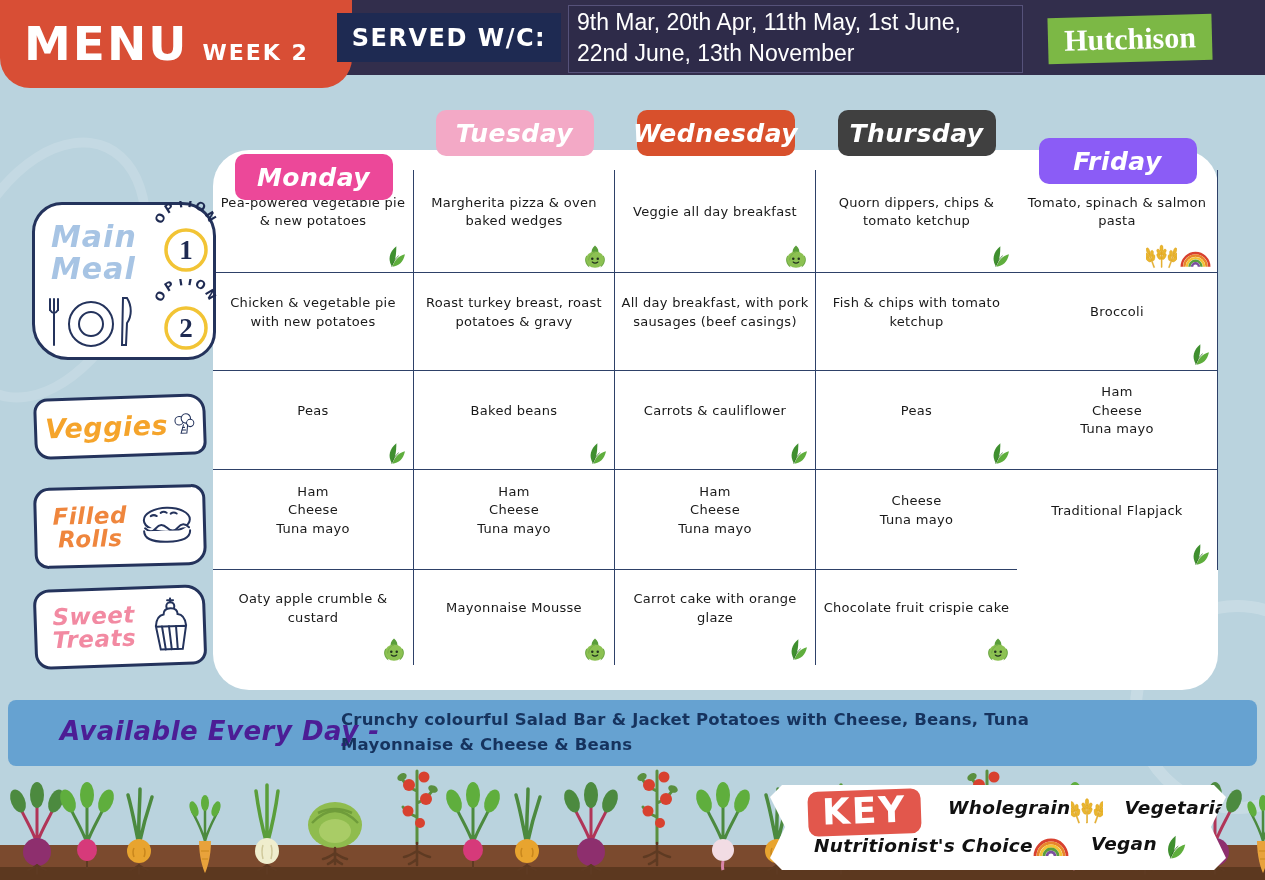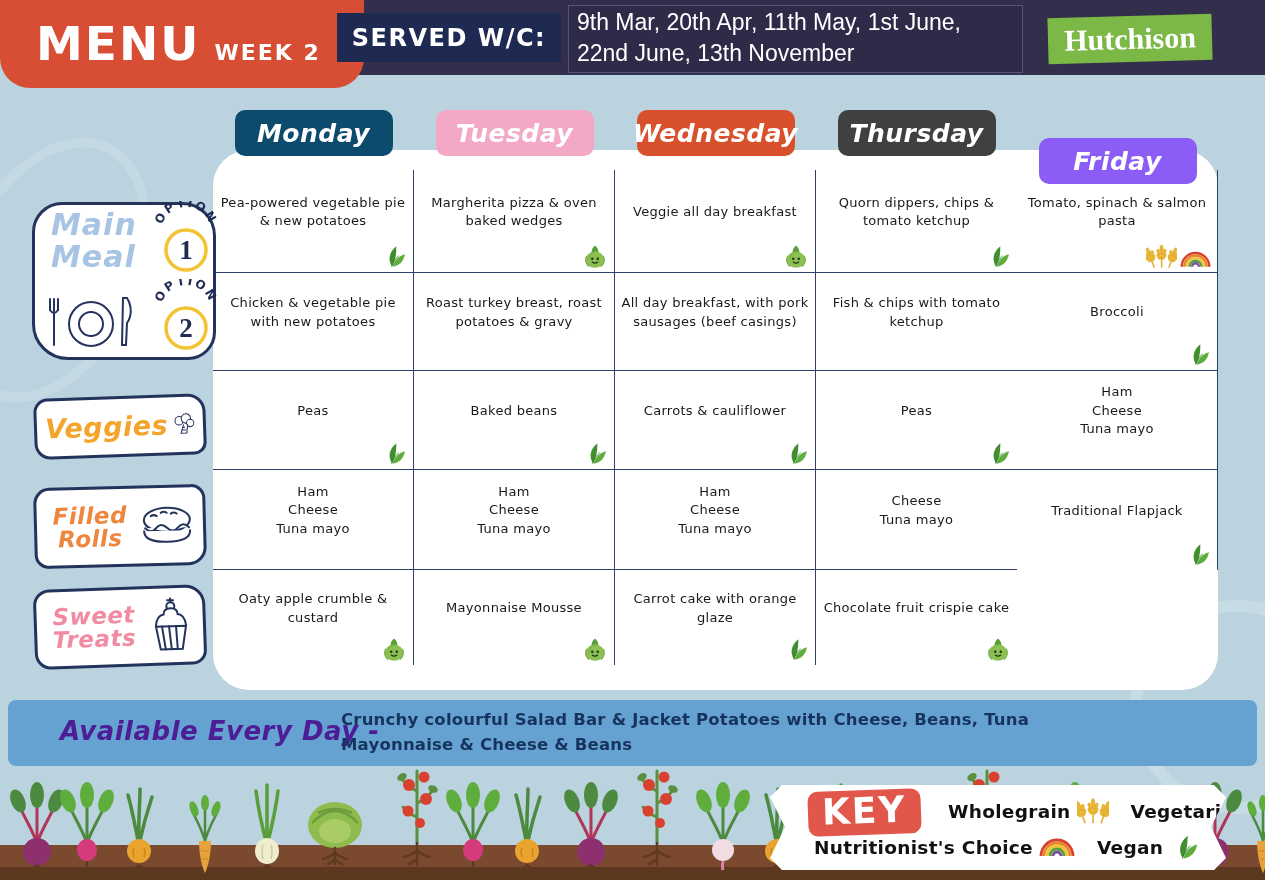--- a/index.html
+++ b/index.html
@@ -2,21 +2,21 @@
 <html><head>
 <meta charset="utf-8">
 <style>
   html,body{margin:0;padding:0;}
   body{width:1265px;height:880px;position:relative;overflow:hidden;
        background:#BAD3DE;font-family:"DejaVu Sans",sans-serif;}
 
   
   .header-bar{position:absolute;left:300px;top:0;right:0;height:75px;background:#322E4C;z-index:4;}
   .menu-box{position:absolute;left:0;top:0;width:328px;height:88px;background:#D84E35;
-            border-radius:0 0 30px 30px;display:flex;align-items:baseline;padding-left:36px;z-index:5;}
+            border-radius:0 0 30px 30px;display:flex;align-items:baseline;padding-left:24px;z-index:5;}
   .menu-title{color:#fff;font-weight:bold;font-size:47px;letter-spacing:2px;line-height:88px;}
   .week-label{color:#fff;font-weight:bold;font-size:22px;margin-left:14px;letter-spacing:2px;}
   .served-box{position:absolute;left:337px;top:13px;width:224px;height:49px;background:#1E2A52;
               color:#fff;display:flex;align-items:center;justify-content:center;
               font-weight:bold;font-size:24px;letter-spacing:1.5px;z-index:6;}
   .dates-box{position:absolute;left:568px;top:5px;width:437px;height:64px;background:#2E2B49;
              border:1px solid #56527A;color:#fff;font-size:23px;line-height:31px;
              padding:1px 8px;z-index:6;font-family:"Liberation Sans",sans-serif;}
   .brand-box{position:absolute;left:1048px;top:16px;width:164px;height:46px;background:#7CB845;
              color:#fff;display:flex;align-items:center;justify-content:center;
@@ -46,21 +46,21 @@
   .cell.bb{border-bottom:1.6px solid #2E4168;}
   .cell-text{font-size:13px;line-height:18.5px;text-align:center;color:#191919;letter-spacing:0.3px;}
   .cell-icons{position:absolute;right:6px;bottom:3px;display:flex;gap:3px;align-items:flex-end;}
   .food-icon{width:26px;height:25px;}
   .icon-wholegrain{width:31px;}
   .icon-rainbow{width:31px;height:20px;}
 
   
   .label-card{position:absolute;background:#fff;border:3px solid #24335C;z-index:3;}
   .main-meal-card{left:32px;top:202px;width:178px;height:152px;border-radius:30px 34px 28px 36px;}
-  .mm-text{position:absolute;left:16px;top:4px;font-size:30px;line-height:32px;font-style:italic;
+  .mm-text{position:absolute;left:16px;top:16px;font-size:30px;line-height:32px;font-style:italic;
            font-weight:bold;color:#A7C4E4;letter-spacing:1px;}
   .mm-cutlery{position:absolute;left:8px;bottom:4px;}
   .opt-badge{position:absolute;width:66px;height:74px;z-index:4;}
   .opt-1{right:-6px;top:-4px;}
   .opt-2{right:-6px;top:74px;}
   .small-card{left:34px;width:150px;display:flex;align-items:center;padding:0 8px;gap:4px;}
   .veggies-card{top:396px;height:55px;border-radius:14px 18px 12px 16px;transform:rotate(-2deg);}
   .filled-card{top:486px;height:75px;border-radius:16px 14px 18px 14px;transform:rotate(-1.5deg);}
   .sweet-card{top:587px;height:74px;border-radius:16px 20px 14px 16px;transform:rotate(-2deg);}
   .card-word{flex:1;text-align:center;font-style:italic;font-weight:bold;letter-spacing:0.5px;}
@@ -86,21 +86,21 @@
   .key-banner{position:absolute;left:770px;top:785px;width:456px;height:85px;background:#fff;z-index:6;
               clip-path:polygon(12px 0,444px 0,456px 12px,441px 42px,456px 73px,444px 85px,
                                 12px 85px,0 73px,15px 42px,0 12px);
               filter:drop-shadow(0 2px 2px rgba(0,0,0,0.15));}
   .key-badge{position:absolute;left:38px;top:5px;background:#E2574C;border-radius:10px;
              padding:0px 14px 4px;color:#fff;font-weight:bold;font-size:36px;letter-spacing:2px;
              transform:rotate(-2deg);}
   .key-row{position:absolute;display:flex;align-items:center;gap:8px;}
   .key-row-1{left:178px;top:12px;}
   .key-row-2{left:44px;top:48px;}
-  .key-item{display:flex;align-items:center;gap:6px;margin-right:14px;}
+  .key-item{display:flex;align-items:flex-start;gap:0;margin-right:14px;font-style:italic;}
   .key-item .key-label{font-size:18.5px;font-weight:bold;color:#111;letter-spacing:0.3px;}
   .key-item .food-icon{width:32px;height:28px;}
   .key-item .icon-rainbow{width:36px;height:24px;}
 </style>
 </head>
 <body>
 
 <svg width="0" height="0" style="position:absolute" aria-hidden="true">
   <defs>
     <symbol id="sym-vegetarian" viewBox="0 0 32 32">
@@ -163,21 +163,21 @@
 </div>
 <div class="served-box">SERVED W/C:</div>
 <div class="dates-box">9th Mar, 20th Apr, 11th May, 1st June, 22nd June, 13th November</div>
 <div class="brand-box">Hutchison</div>
 
 <div class="wm-circle"></div>
 <div class="wm-leaf"></div>
 
 <div class="day-tabs">
     <div class="day-slot">
-      <div class="day-tab" style="background: #0c4a6e;">Monday</div>
+      <div class="day-tab" style="background: #ec4899; margin-top: 44px;">Monday</div>
     </div>
     <div class="day-slot">
       <div class="day-tab" style="background: rgb(243, 169, 198);">Tuesday</div>
     </div>
     <div class="day-slot">
       <div class="day-tab" style="background: rgb(216, 80, 44);">Wednesday</div>
     </div>
     <div class="day-slot">
       <div class="day-tab" style="background: #404040;">Thursday</div>
     </div>

